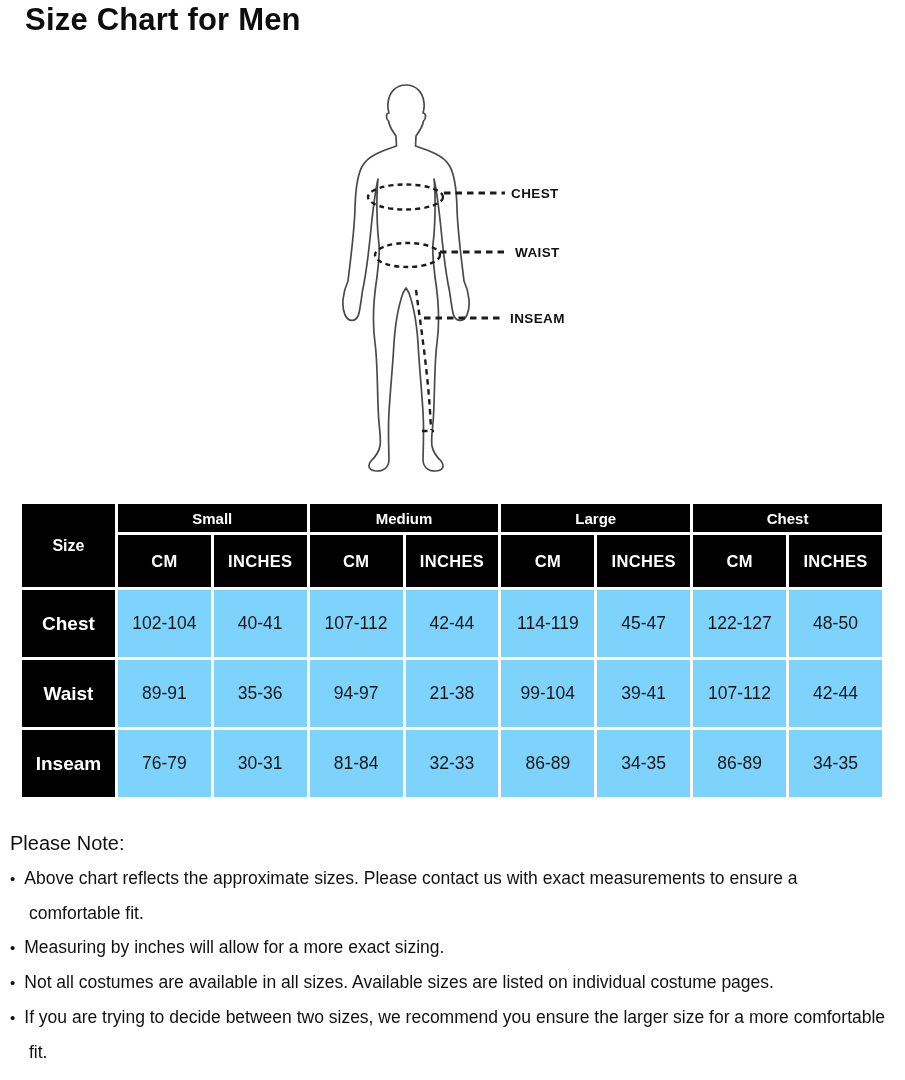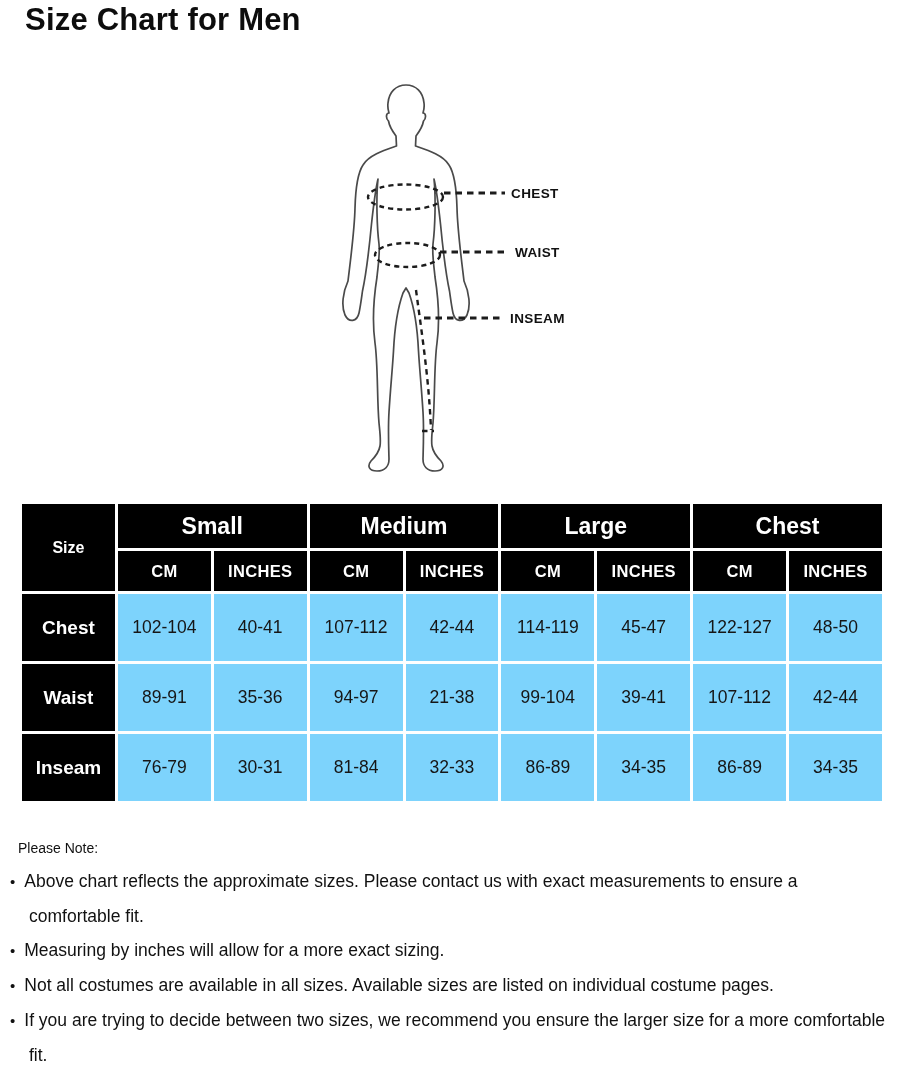--- a/index.html
+++ b/index.html
@@ -26,27 +26,27 @@
   .chart-table{
     position:absolute;left:19px;top:501px;
     border-collapse:separate;border-spacing:3px;
     table-layout:fixed;width:866px;
   }
   .chart-table th,.chart-table td{
     text-align:center;vertical-align:middle;padding:0;overflow:hidden;
   }
   .hdr{background:#000000;color:#ffffff;font-weight:bold;}
   .corner{font-size:16px;}
-  .group{font-size:23px;height:44px;margin-top:44px;}
-  .unit{font-size:16.5px;height:40px;letter-spacing:0.3px;}
+  .group{font-size:15px;height:28px;margin-top:44px;}
+  .unit{font-size:16.5px;height:52px;letter-spacing:0.3px;}
   .rowlabel{background:#000000;color:#ffffff;font-weight:bold;font-size:19px;height:67px;}
   .val{background:#7dd3fc;color:#161616;font-size:17.5px;font-weight:normal;}
 
   .notes{position:absolute;left:10px;top:832px;width:882px;}
-  .notes-heading{margin:8px;font-size:14px;font-weight:normal;color:#111;}
+  .notes-heading{margin:0;font-size:20px;font-weight:normal;color:#111;}
   .notes-list{margin:6px 0 0 0;padding:0;list-style:none;}
   .notes-list li{
     font-size:17.5px;line-height:34px;color:#111;
     padding-left:19px;text-indent:-19px;
   }
   .notes-list li::before{content:"\2022";padding-right:9px;font-size:15px;}
 </style>
 </head>
 <body>
 

